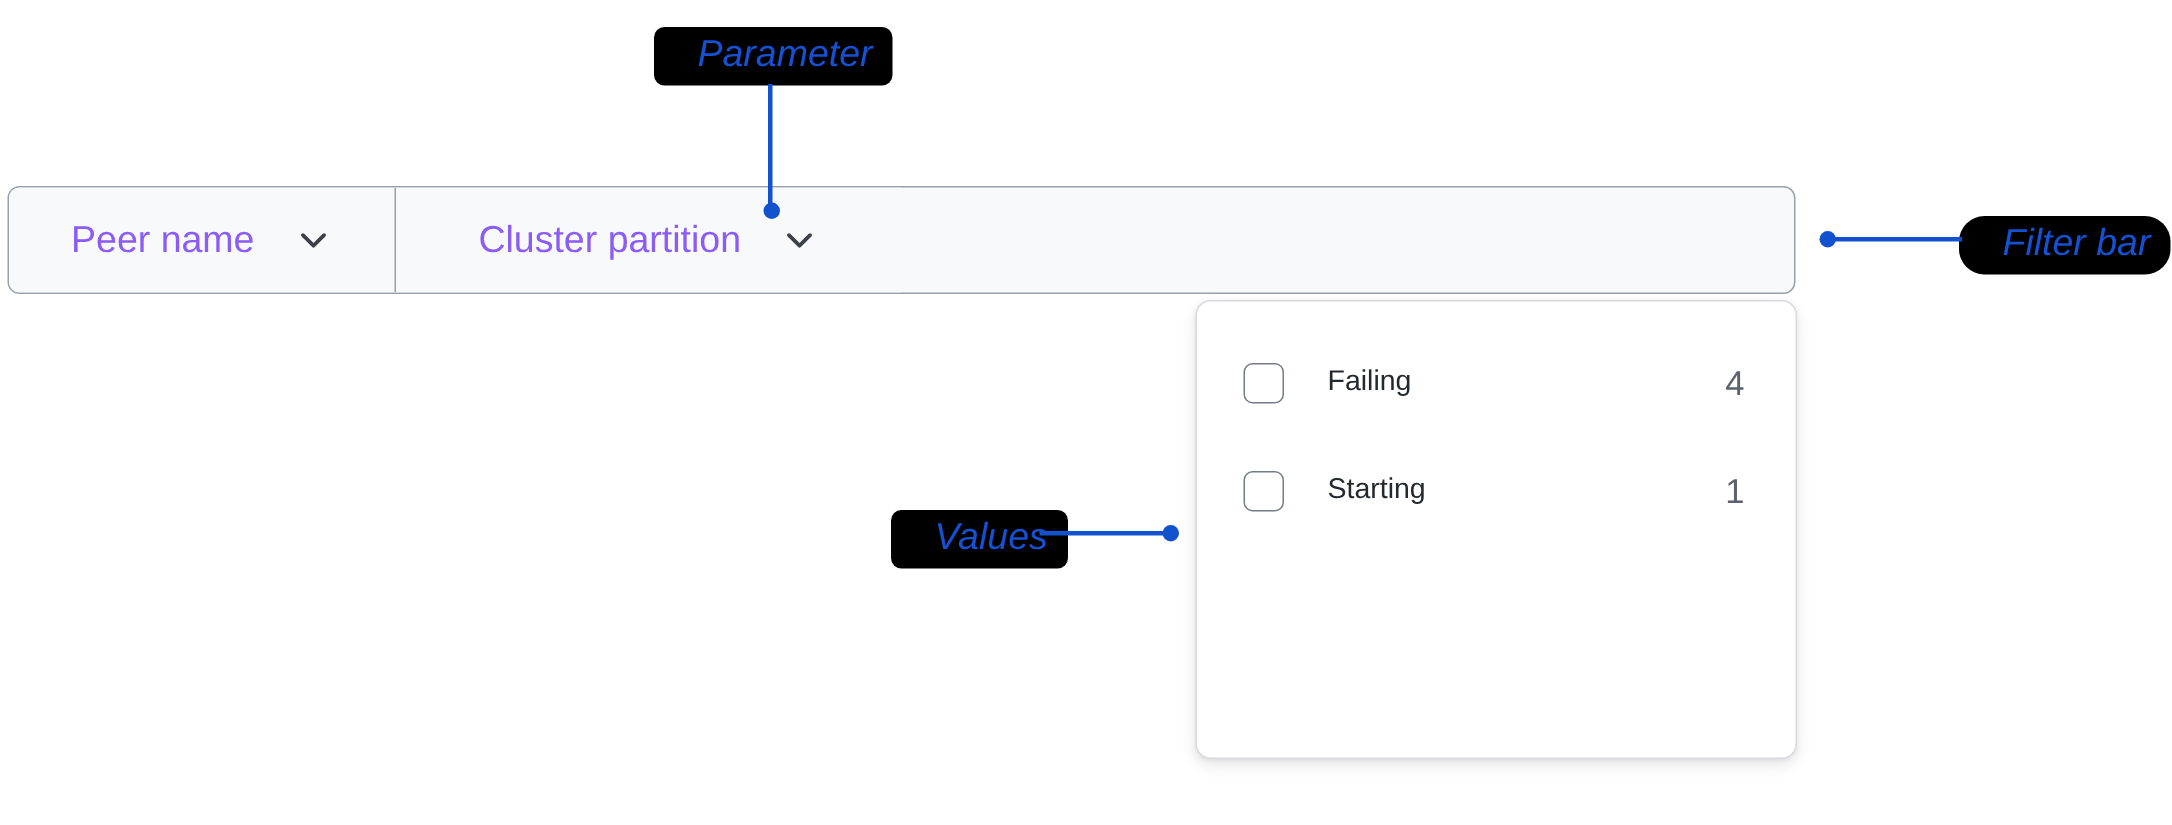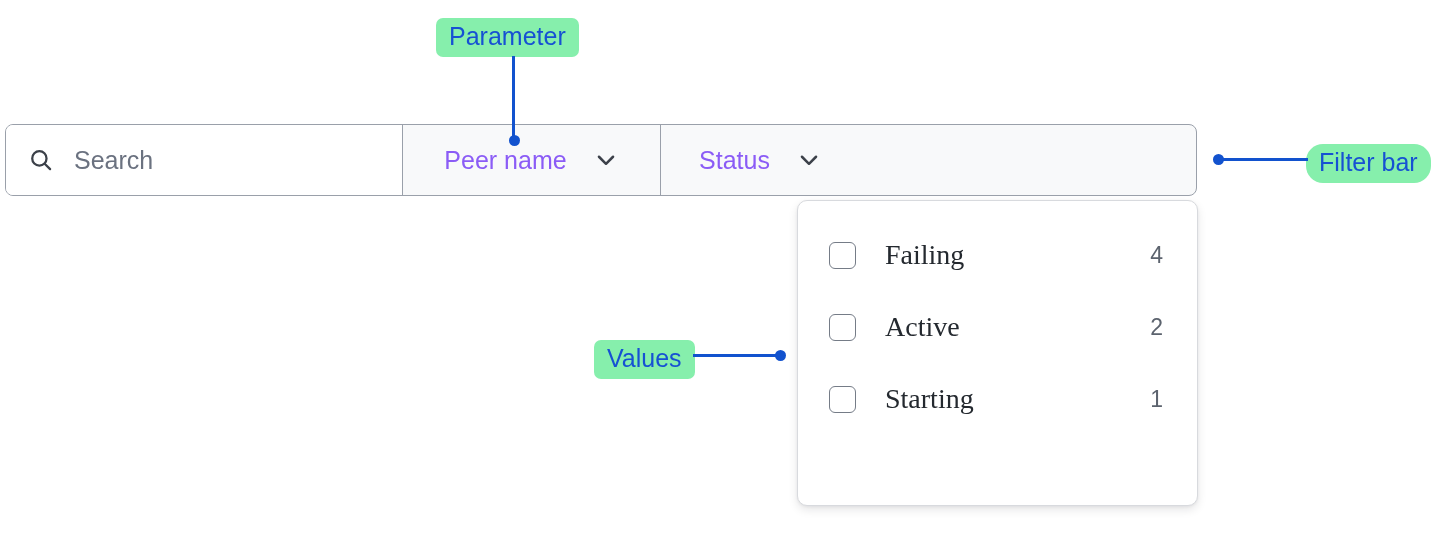--- a/index.html
+++ b/index.html
@@ -116,42 +116,42 @@
   .opt-check {
     width: 27px;
     height: 27px;
     border: 1.6px solid #757c87;
     border-radius: 6px;
     background: #fff;
     flex: 0 0 auto;
     box-sizing: border-box;
   }
   .opt-label {
-    font-size: 28px;
+    font-size: 19px;
     color: #24292f;
     margin-left: 29px;
     white-space: nowrap;
-    font-family: Liberation Serif, serif;
   }
   .opt-count {
     margin-left: auto;
     font-size: 23px;
     color: #5c636e;
   }
 
   
   .ann-chip {
     position: absolute;
-    background: #86efac;
+    background: #000000;
     color: #1651d3;
     font-size: 25px;
     border-radius: 7px;
-    padding: 6px 13px 8px 13px;
+    padding: 6px 13px 8px 29px;
     white-space: nowrap;
     line-height: 1;
+    font-style: italic;
   }
   #ann-parameter { left: 436px; top: 18px; }
   #ann-filterbar { left: 1306px; top: 144px; border-radius: 17px; }
   #ann-values    { left: 582px; top: 340px; margin-left: 12px; }
 
   .ann-line {
     position: absolute;
     background: #1252ce;
   }
   .ann-dot {
@@ -169,58 +169,46 @@
   #dot-filterbar  { left: 1213px; top: 154px; }
   
   #line-values    { left: 693px;  top: 354px; width: 88px; height: 3px; }
   #dot-values     { left: 775px;  top: 350px; }
 </style>
 </head>
 <body>
 
 <div class="filter-bar">
 
-  <div class="search-cell">
-    <svg class="search-icon" viewBox="0 0 24 24" fill="none" stroke="currentColor" stroke-width="2.1" stroke-linecap="round">
-      <circle cx="10.5" cy="10.5" r="6.6"></circle>
-      <line x1="15.4" y1="15.4" x2="20.4" y2="20.4"></line>
-    </svg>
-    <input class="search-input" type="text" placeholder="Search" value="" style="">
-  </div>
 
   <div class="filter-cell" style="width:258px;">
     <span class="fc-label">Peer name</span>
     <svg class="chev" viewBox="0 0 24 24" fill="none" stroke="currentColor" stroke-width="2.3" stroke-linecap="round" stroke-linejoin="round">
       <polyline points="5.5,9 12,15.5 18.5,9"></polyline>
     </svg>
   </div>
 
-
-  <div class="filter-cell" style="width:199px;">
-    <span class="fc-label">Status</span>
+  <div class="filter-cell" style="width:337px;">
+    <span class="fc-label">Cluster partition</span>
     <svg class="chev" viewBox="0 0 24 24" fill="none" stroke="currentColor" stroke-width="2.3" stroke-linecap="round" stroke-linejoin="round">
       <polyline points="5.5,9 12,15.5 18.5,9"></polyline>
     </svg>
   </div>
+
 
 </div>
 
 <div class="dropdown-panel">
 
   <div class="opt-row">
     <span class="opt-check"></span>
     <span class="opt-label">Failing</span>
     <span class="opt-count">4</span>
   </div>
 
-  <div class="opt-row">
-    <span class="opt-check"></span>
-    <span class="opt-label">Active</span>
-    <span class="opt-count">2</span>
-  </div>
 
   <div class="opt-row">
     <span class="opt-check"></span>
     <span class="opt-label">Starting</span>
     <span class="opt-count">1</span>
   </div>
 
 
 </div>
 

